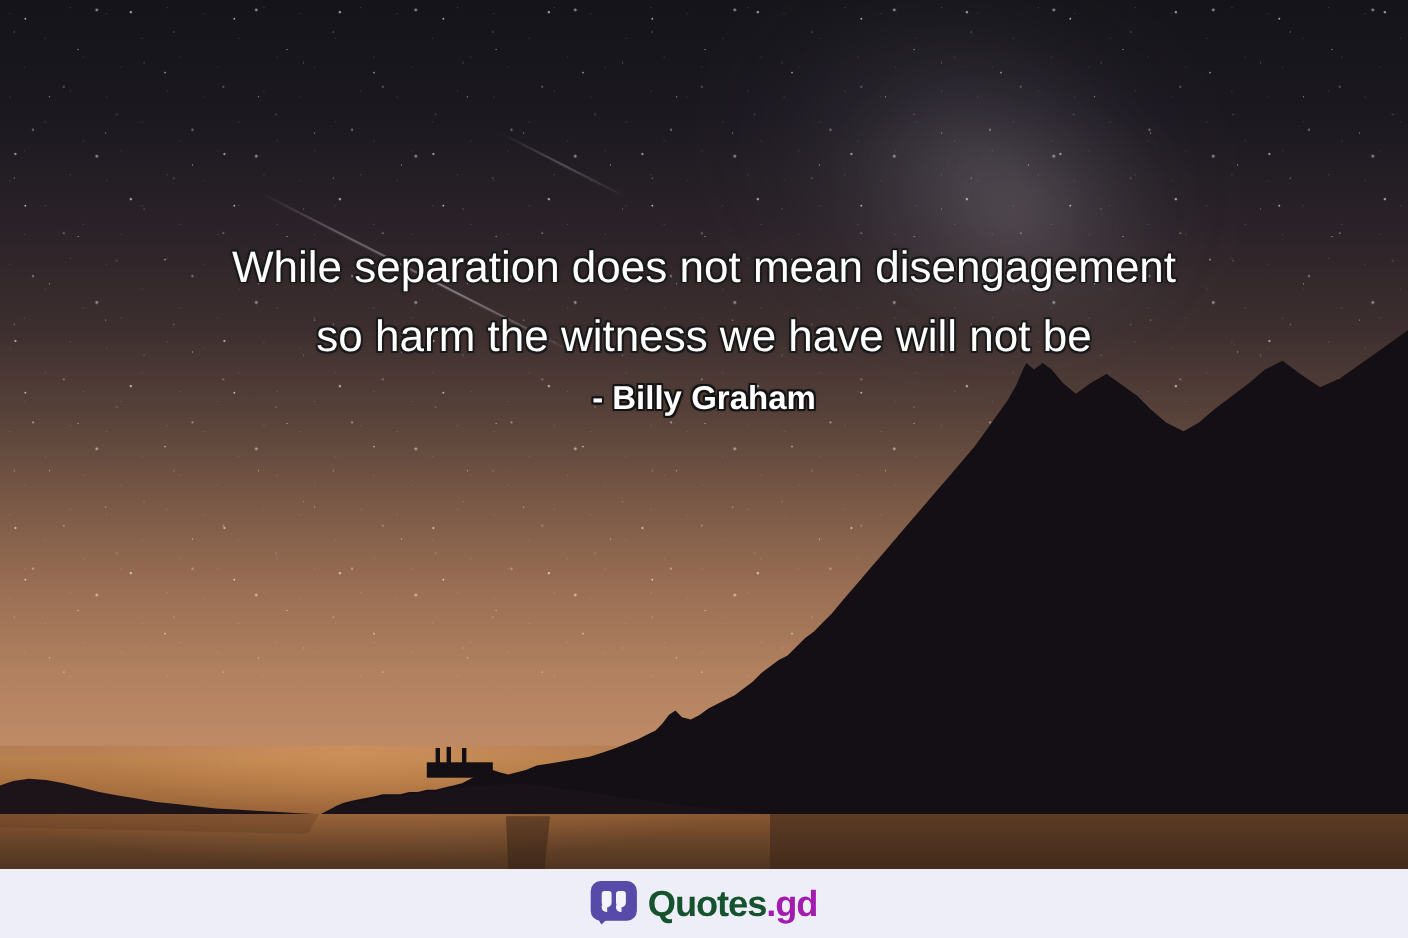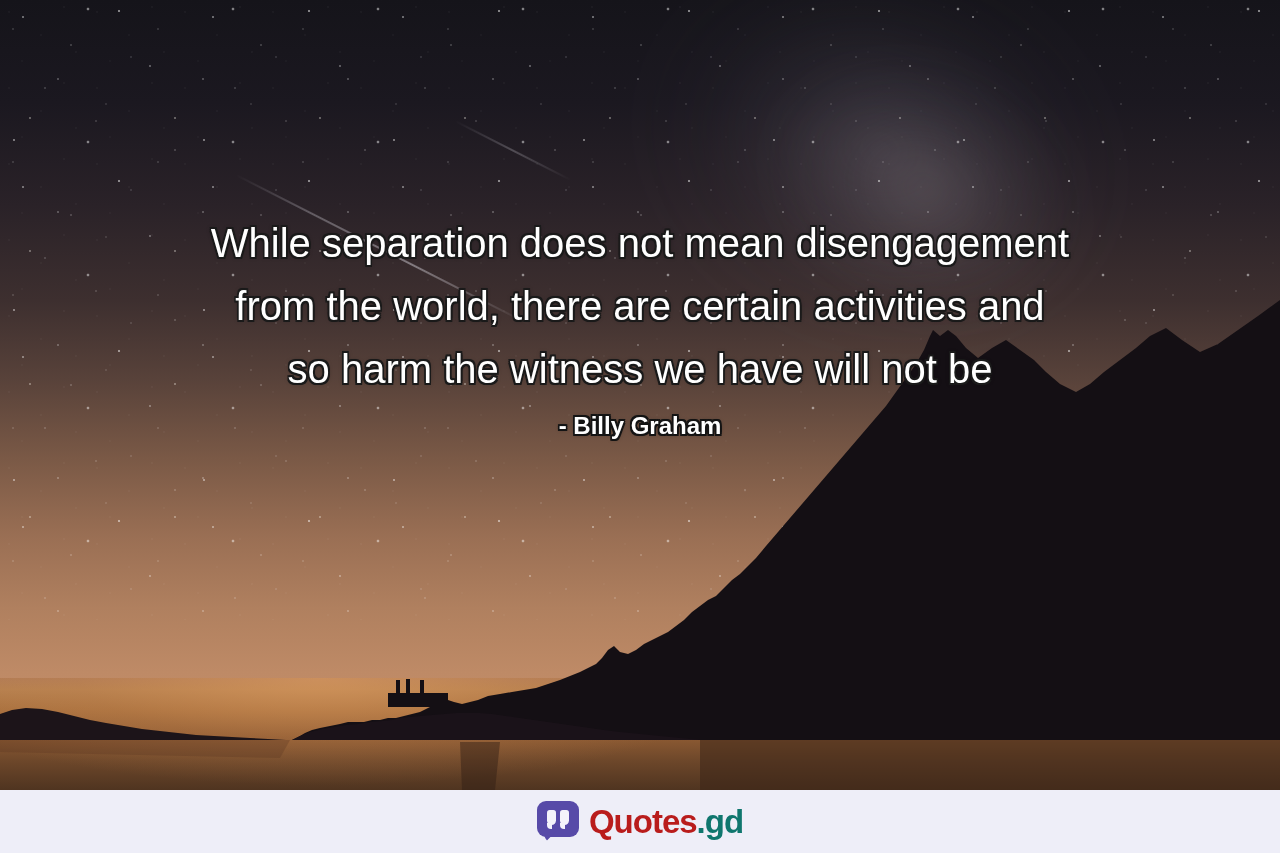--- a/index.html
+++ b/index.html
@@ -228,21 +228,21 @@
        0   -1.6px  0 #1a1a1a,
        0    1.6px  0 #1a1a1a,
        0 0 4px rgba(0,0,0,.55);
   }
 
   .quote-author{
     margin-top:6px;
     text-align:center;
     color:#ffffff;
     font-family:"Liberation Sans", sans-serif;
-    font-size:24px;
+    font-size:30px;
     line-height:38px;
     font-weight:bold;
     text-shadow:
       -1.7px -1.7px 0 #141414,
        1.7px -1.7px 0 #141414,
       -1.7px  1.7px 0 #141414,
        1.7px  1.7px 0 #141414,
       -1.7px  0    0 #141414,
        1.7px  0    0 #141414,
        0   -1.7px  0 #141414,
@@ -309,22 +309,22 @@
   }
 
   .brand-text{
     font-family:"Liberation Sans", sans-serif;
     font-size:33px;
     font-weight:bold;
     letter-spacing:-1px;
     line-height:1;
     white-space:nowrap;
   }
-  .brand-text .w1{ color:#b91c1c; }
-  .brand-text .w2{ color:#0f766e; }
+  .brand-text .w1{ color:#14532d; }
+  .brand-text .w2{ color:#a21caf; }
 </style>
 </head>
 <body>
 
 <div class="quote-card">
 
   <div class="photo">
 
     <div class="milkyway"></div>
     <div class="milkyway2"></div>
@@ -377,21 +377,20 @@
         <path fill="#3b2418" opacity="0.55" d="M700,740 L1280,740 L1280,790 L700,790 Z"></path>
         <path fill="#5a3620" opacity="0.30" d="M0,740 L290,740 L280,758 L0,752 Z"></path>
         <path fill="#2e1c13" opacity="0.45" d="M460,742 L500,742 L495,790 L462,790 Z"></path>
       </svg>
     </div>
   </div>
 
   <div class="text-layer">
     <div class="quote-text">
       <div>While separation does not mean disengagement</div>
-      <div>from the world, there are certain activities and</div>
       <div>so harm the witness we have will not be</div>
     </div>
     <div class="quote-author">- Billy Graham</div>
   </div>
 
   <div class="footer">
     <div class="brand">
       <span class="brand-mark">
         <span class="bubble"></span>
         <span class="tail"></span>

